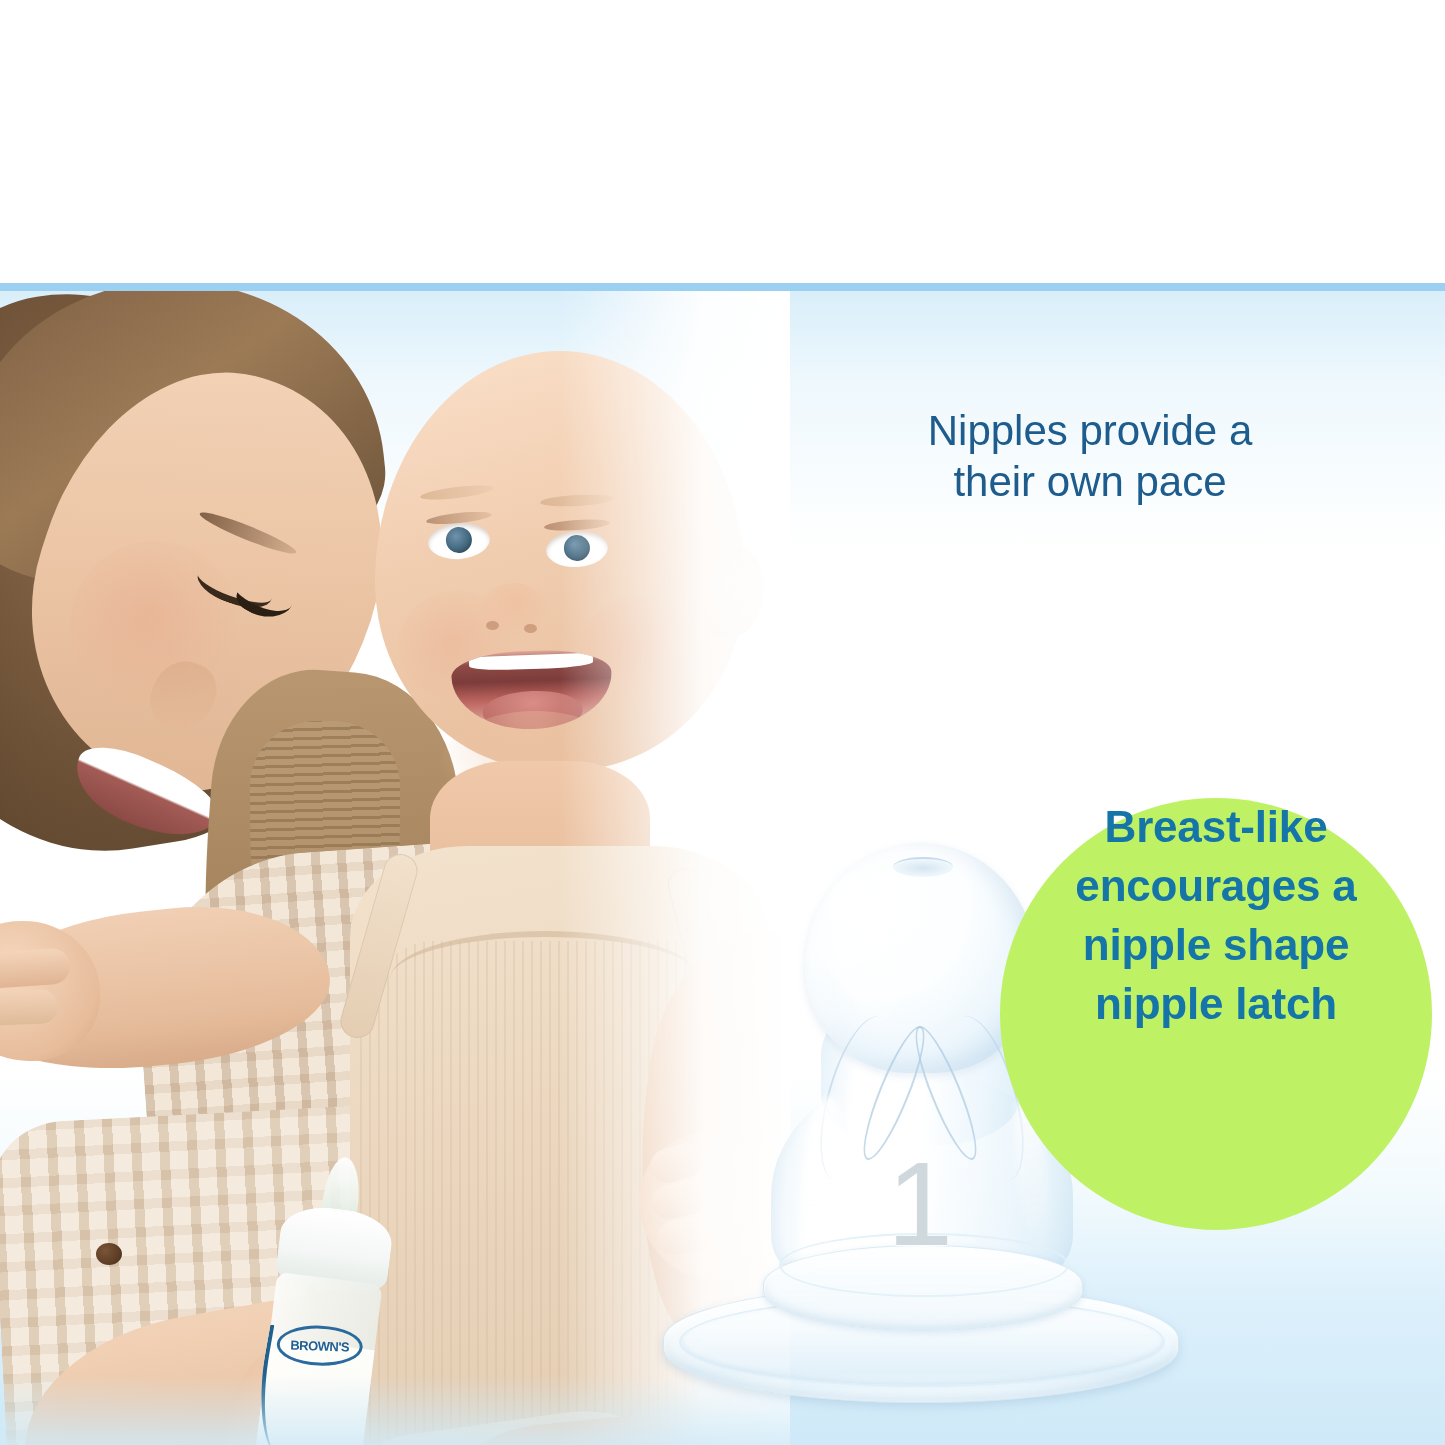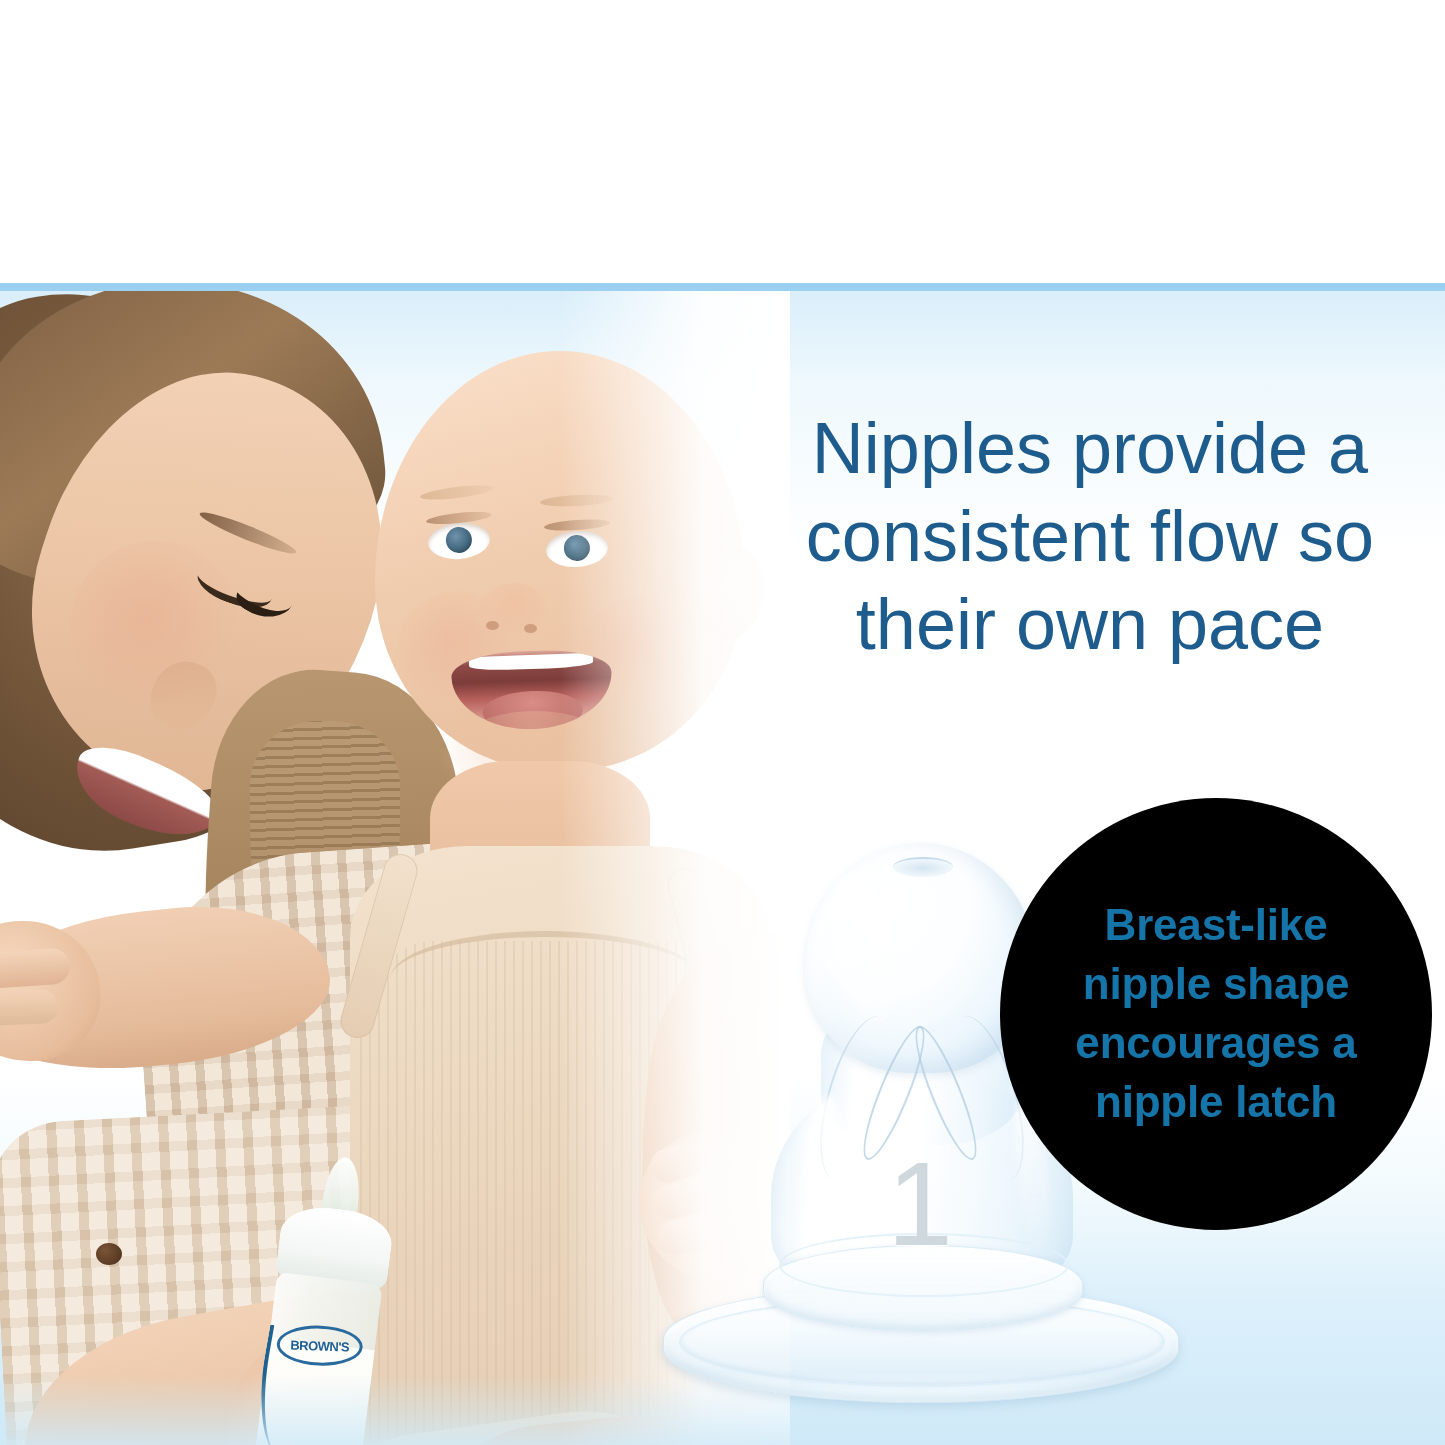--- a/index.html
+++ b/index.html
@@ -496,21 +496,21 @@
 
   
   .body-copy {
     position: absolute;
     left: 790px; top: 405px;
     width: 600px;
     text-align: center;
     color: #1d5c8c;
     font-family: "Liberation Sans Narrow", "Liberation Sans", sans-serif;
     font-weight: 300;
-    font-size: 72px;
+    font-size: 42px;
     line-height: 1.22;
     letter-spacing: 0px;
     z-index: 50;
   }
   .body-copy div { white-space: nowrap; }
 
   
   .nipple {
     position: absolute;
     left: 655px; top: 845px;
@@ -649,24 +649,24 @@
     text-shadow: 0 1px 0 rgba(255,255,255,0.9);
     letter-spacing: 0;
   }
 
   
   .badge {
     position: absolute;
     left: 1000px; top: 798px;
     width: 432px; height: 432px;
     border-radius: 50%;
-    background: #000000;
+    background: #bef264;
     z-index: 60;
     display: flex;
-    align-items: center;
+    align-items: flex-start;
     justify-content: center;
   }
   .badge-text {
     width: 330px;
     text-align: center;
     color: #1574a8;
     font-family: "Liberation Sans Narrow", "Liberation Sans", sans-serif;
     font-weight: 700;
     font-size: 44px;
     line-height: 1.34;
@@ -755,21 +755,20 @@
         <div class="bottle-script"></div>
       </div>
 
       <div class="photo-fade-right"></div>
       <div class="photo-fade-bottom"></div>
     </div>
   </div>
 
   <div class="body-copy">
     <div>Nipples provide a</div>
-    <div>consistent flow so</div>
     <div>their own pace</div>
   </div>
 
   <div class="nipple">
     <div class="np-flange"></div>
     <div class="np-flange-rim"></div>
     <div class="np-skirt"></div>
     <div class="np-ring"></div>
     <div class="np-ring2"></div>
     <div class="np-neck"></div>
@@ -781,19 +780,19 @@
     <div class="np-vent-b"></div>
     <div class="np-hl-main"></div>
     <div class="np-hl-side"></div>
     <div class="np-hl-right"></div>
     <div class="np-number">1</div>
   </div>
 
   <div class="badge">
     <div class="badge-text">
       <div>Breast-like</div>
+      <div>encourages a</div>
       <div>nipple shape</div>
-      <div>encourages a</div>
       <div>nipple latch</div>
     </div>
   </div>
 
 </div>
 
 </body></html>

